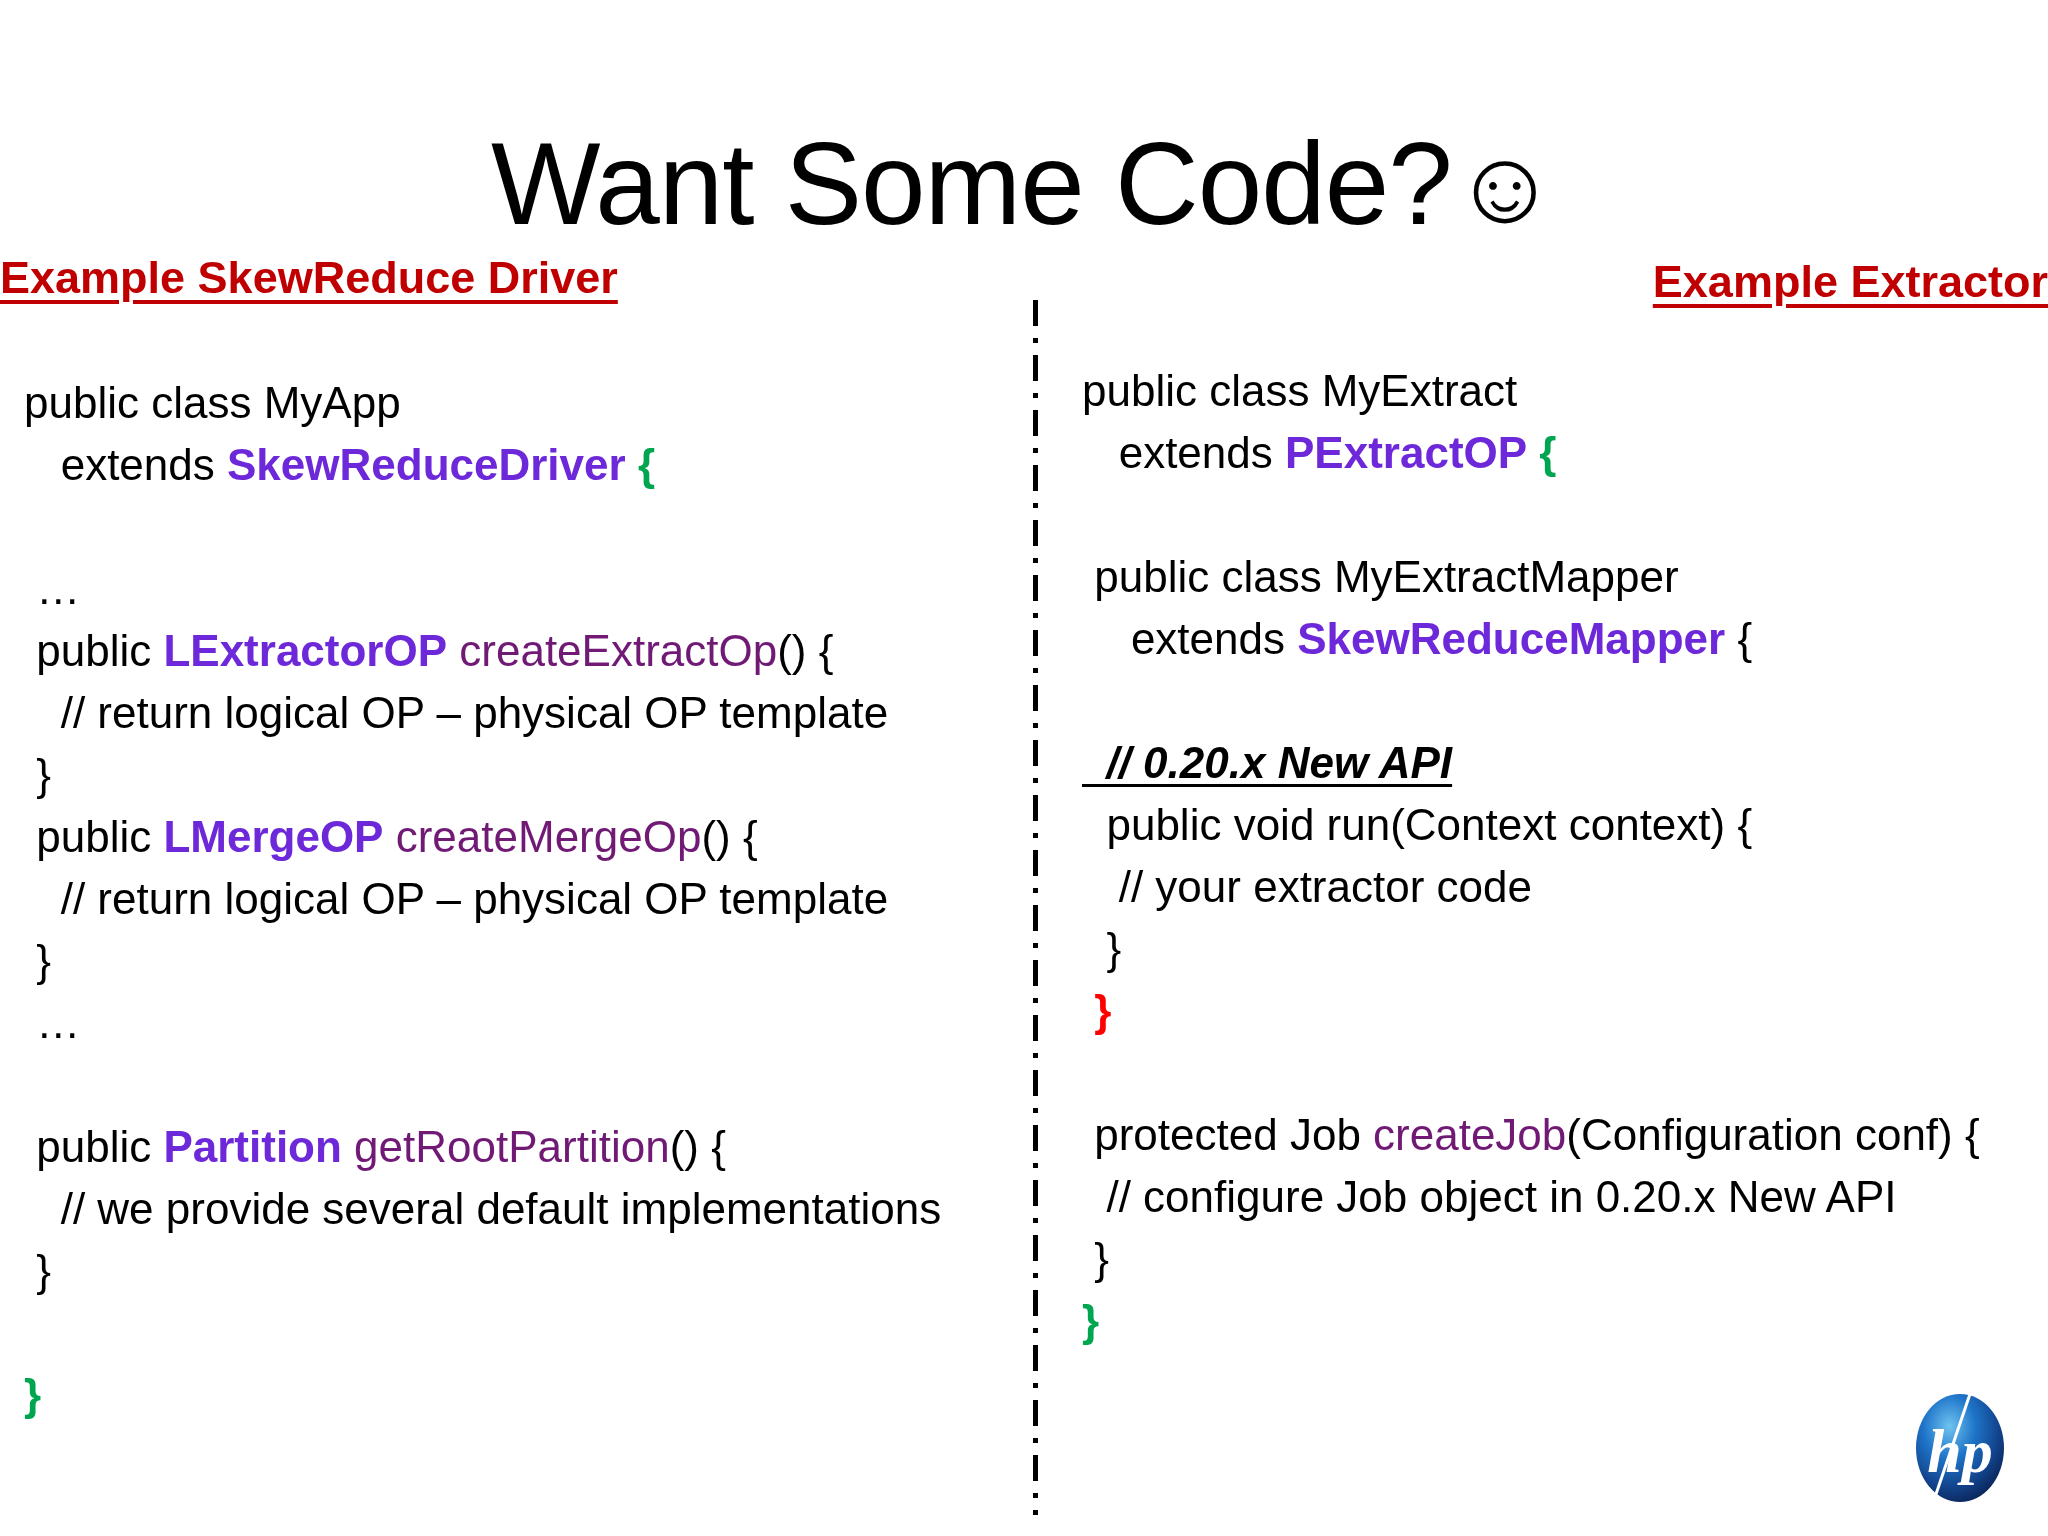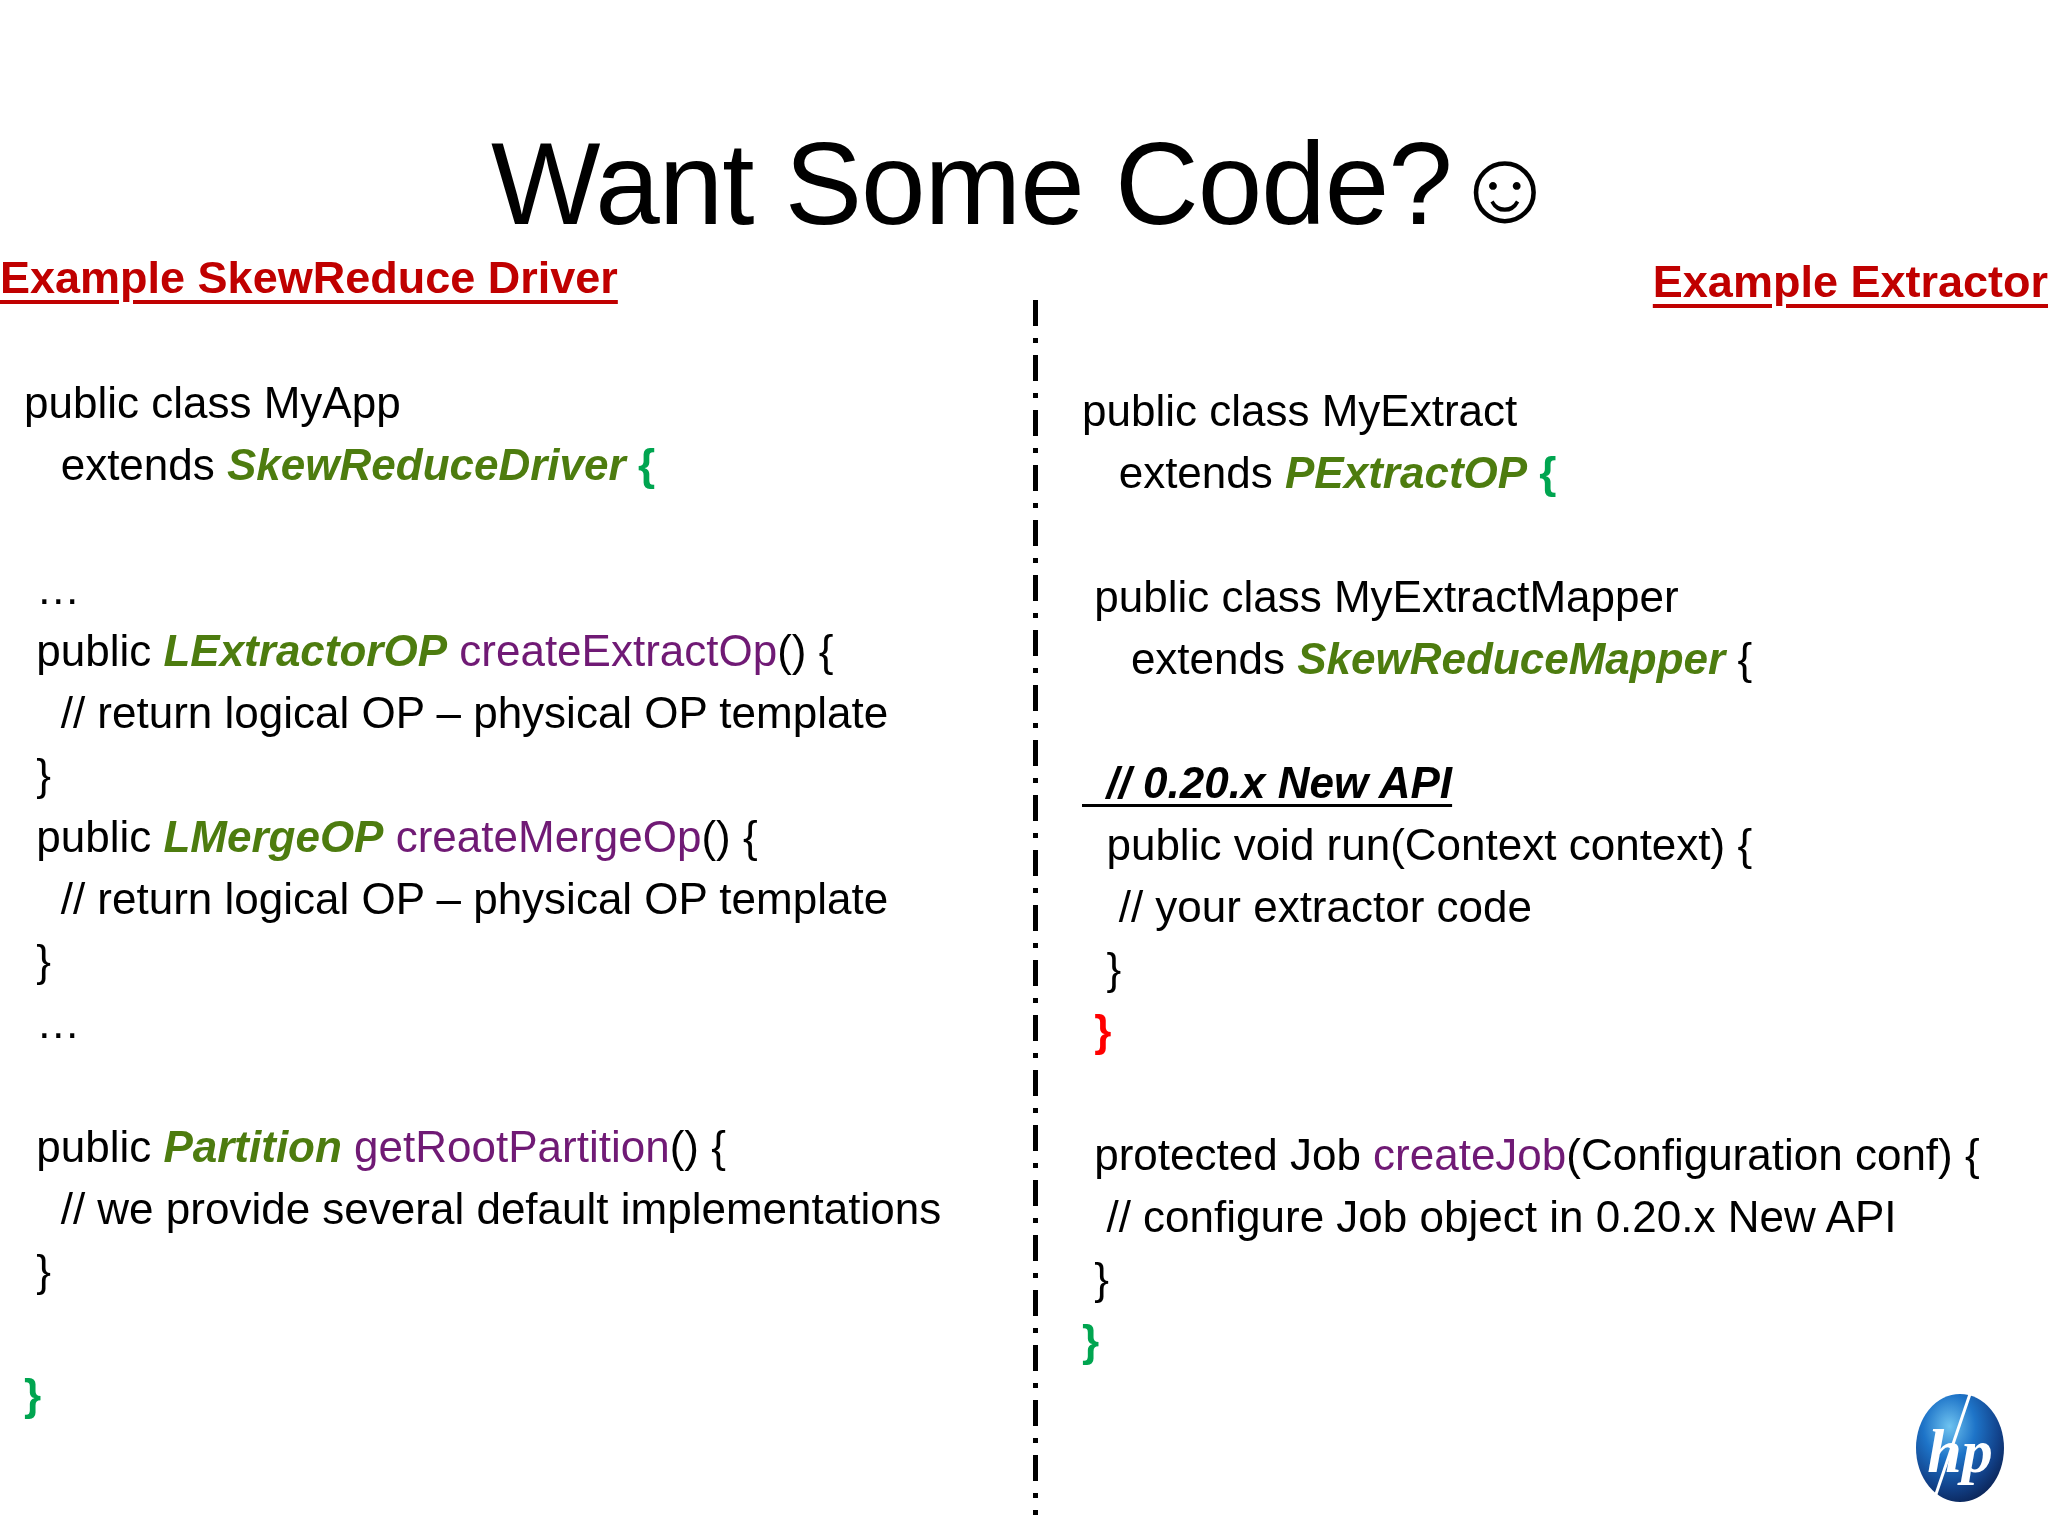--- a/index.html
+++ b/index.html
@@ -77,31 +77,30 @@
 
   
   .code-col {
     position: absolute;
     font-size: 44px;
     line-height: 62px;
     white-space: pre;
     color: #000000;
   }
   #code-left  { top: 372px; left: 16px;   width: 1010px; margin-left: 8px; }
-  #code-right { top: 380px; left: 1082px; width: 966px;  }
+  #code-right { top: 360px; left: 1082px; width: 966px;  }
 
   .code-line { white-space: pre; min-height: 62px; }
   .code-line.blank { min-height: 62px; }
 
   
   .tok-plain { color: #000000; }
   .tok-red {
-    color: #4d7c0f;
+    color: #6d28d9;
     font-weight: bold;
-    font-style: italic;
   }
   .tok-green {
     color: #00A550;
     font-weight: bold;
   }
   .tok-redbrace {
     color: #FF0000;
     font-weight: bold;
   }
   .tok-link {

